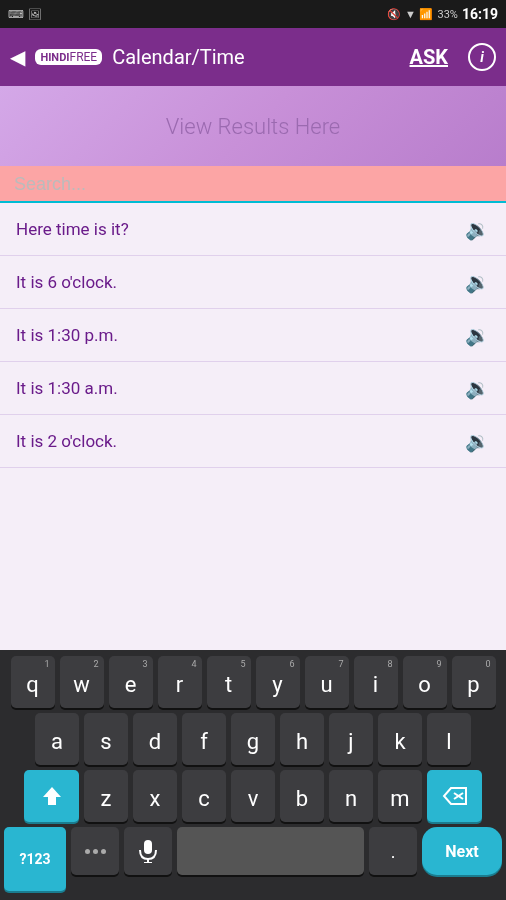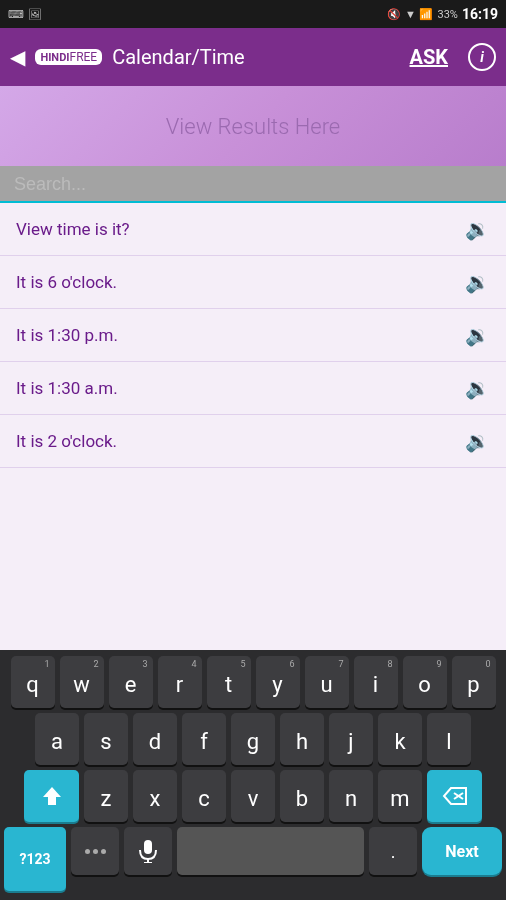--- a/index.html
+++ b/index.html
@@ -118,21 +118,21 @@
       justify-content: center;
     }
     .results-text {
       color: #9b6ab0;
       font-size: 22px;
       font-weight: 300;
     }
 
     
     .search-bar {
-      background: #a3a3a3;
+      background: #fca5a5;
       padding: 8px 14px 0 14px;
       border-bottom: 2px solid #00bcd4;
     }
     .search-input {
       width: 100%;
       border: none;
       outline: none;
       font-size: 18px;
       color: #333;
       padding-bottom: 6px;
@@ -280,21 +280,21 @@
       justify-content: center;
       cursor: pointer;
       color: white;
       font-size: 18px;
       box-shadow: 0 2px 0 #111;
     }
     .key.next-key {
       background: #29b6d1;
       width: 80px;
       height: 48px;
-      border-radius: 9px;
+      border-radius: 15px;
       display: flex;
       align-items: center;
       justify-content: center;
       cursor: pointer;
       font-size: 16px;
       font-weight: bold;
       color: white;
       box-shadow: 0 2px 0 #1a7d90;
     }
     .dots-row {
@@ -341,21 +341,21 @@
 <div class="results-area">
   <span class="results-text">View Results Here</span>
 </div>
 
 <div class="search-bar">
   <input class="search-input" type="text" placeholder="Search..." style="">
 </div>
 
 <div class="phrase-list">
   <div class="phrase-row">
-    <span class="phrase-text">View time is it?</span>
+    <span class="phrase-text">Here time is it?</span>
     <span class="speaker-icon">🔉</span>
   </div>
   <div class="phrase-row">
     <span class="phrase-text">It is 6 o'clock.</span>
     <span class="speaker-icon">🔉</span>
   </div>
   <div class="phrase-row">
     <span class="phrase-text">It is 1:30 p.m.</span>
     <span class="speaker-icon">🔉</span>
   </div>

